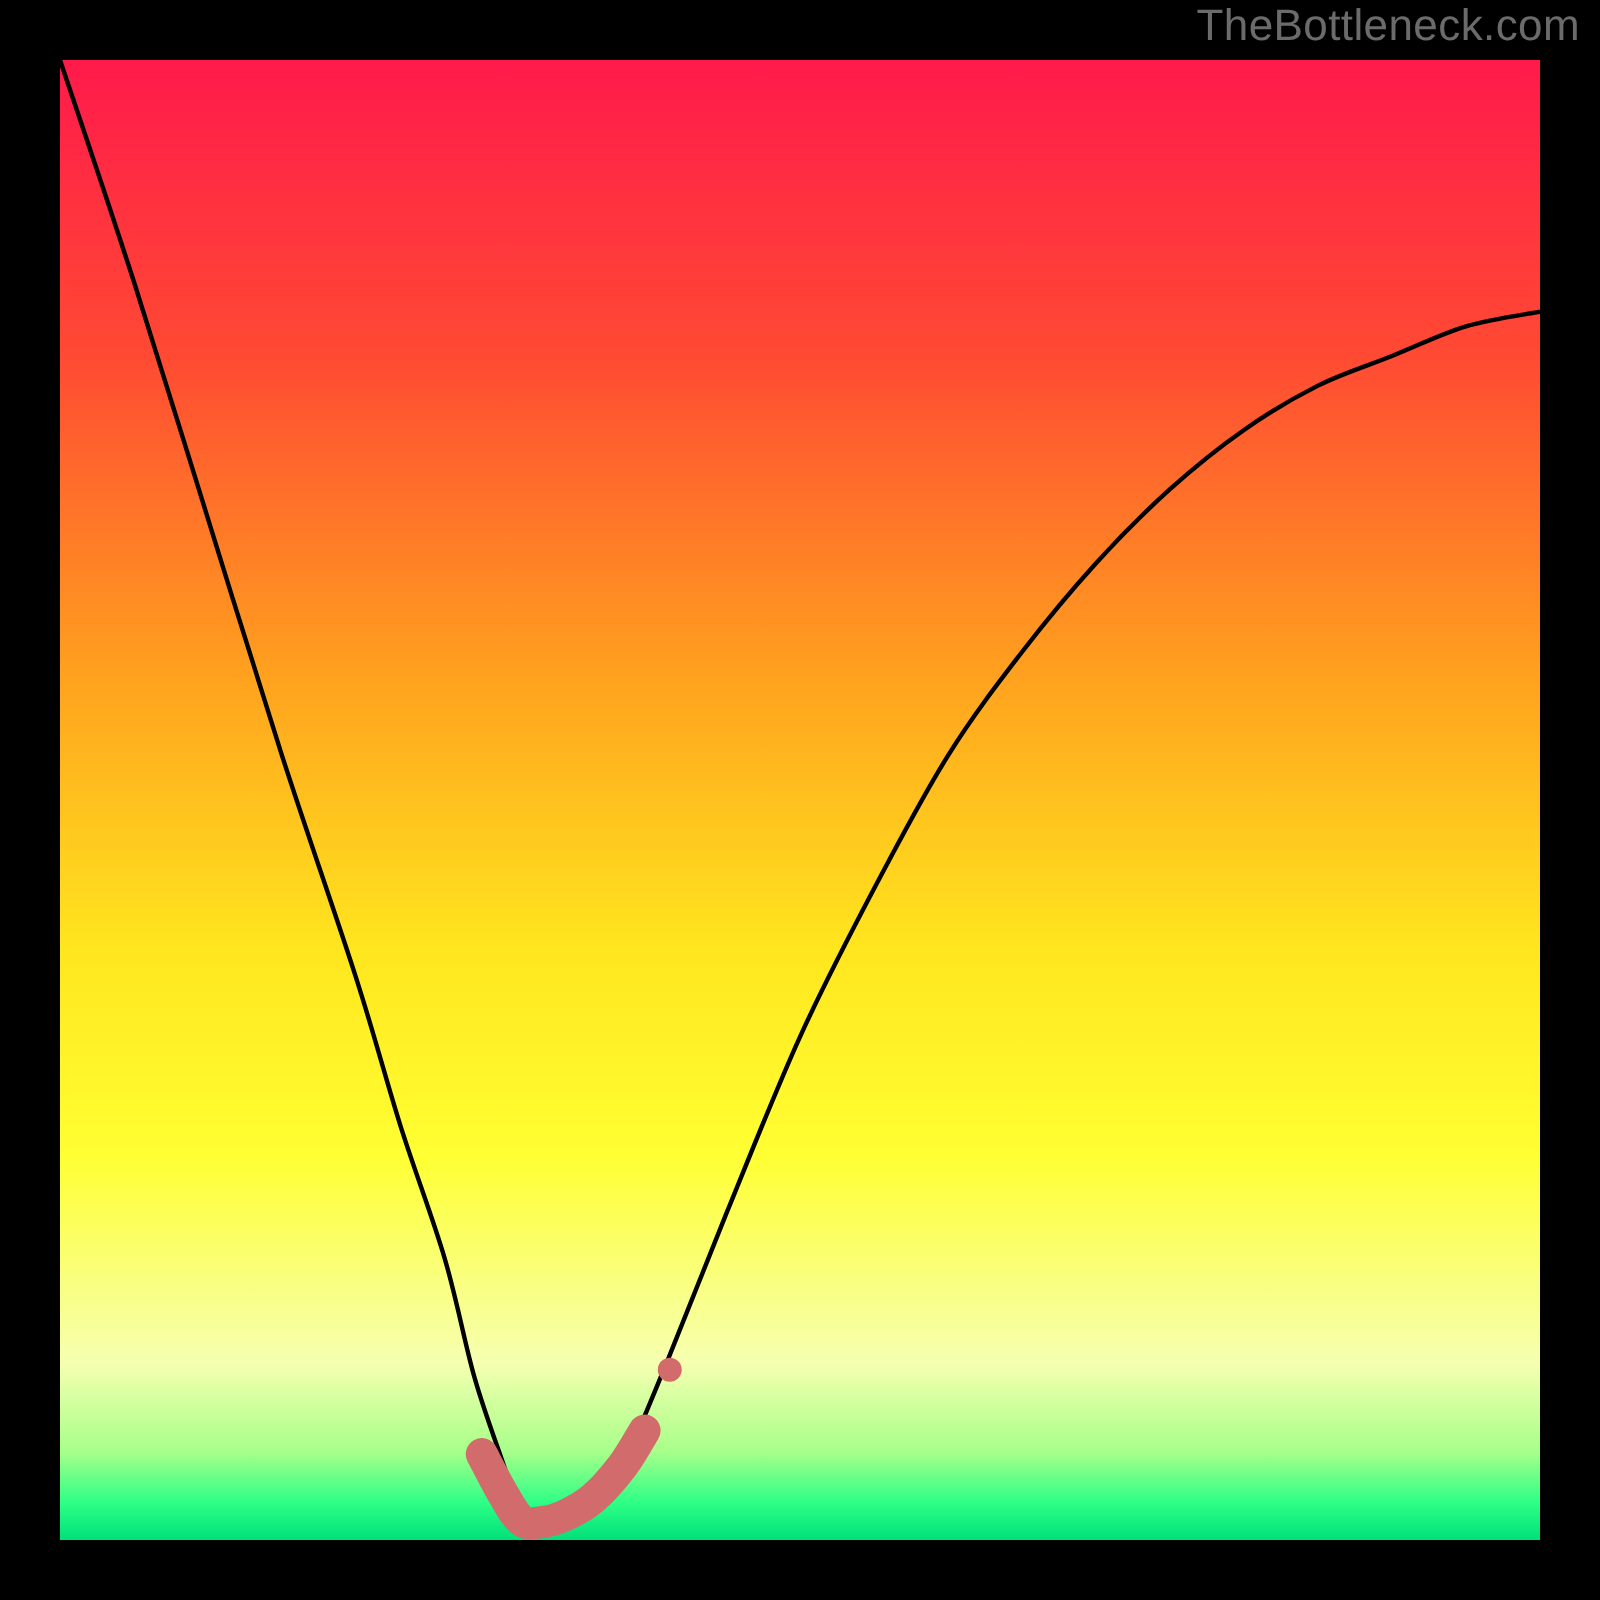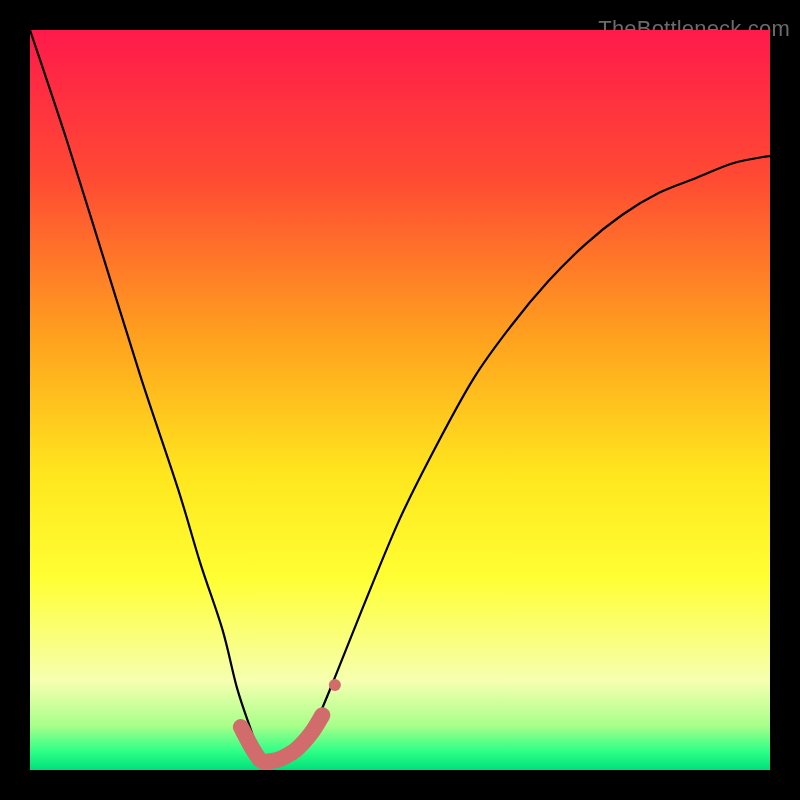--- a/index.html
+++ b/index.html
@@ -20,21 +20,21 @@
   .plot {
     position: absolute;
     left: 30px;
     top: 30px;
     width: 740px;
     height: 740px;
     overflow: visible;
   }
   .watermark {
     position: absolute;
-    top: 16px;
+    top: 0;
     right: 10px;
     color: #6b6b6b;
     font-size: 22px;
     font-weight: 500;
     letter-spacing: 0.2px;
     user-select: none;
   }
 </style>
 </head>
 <body>

